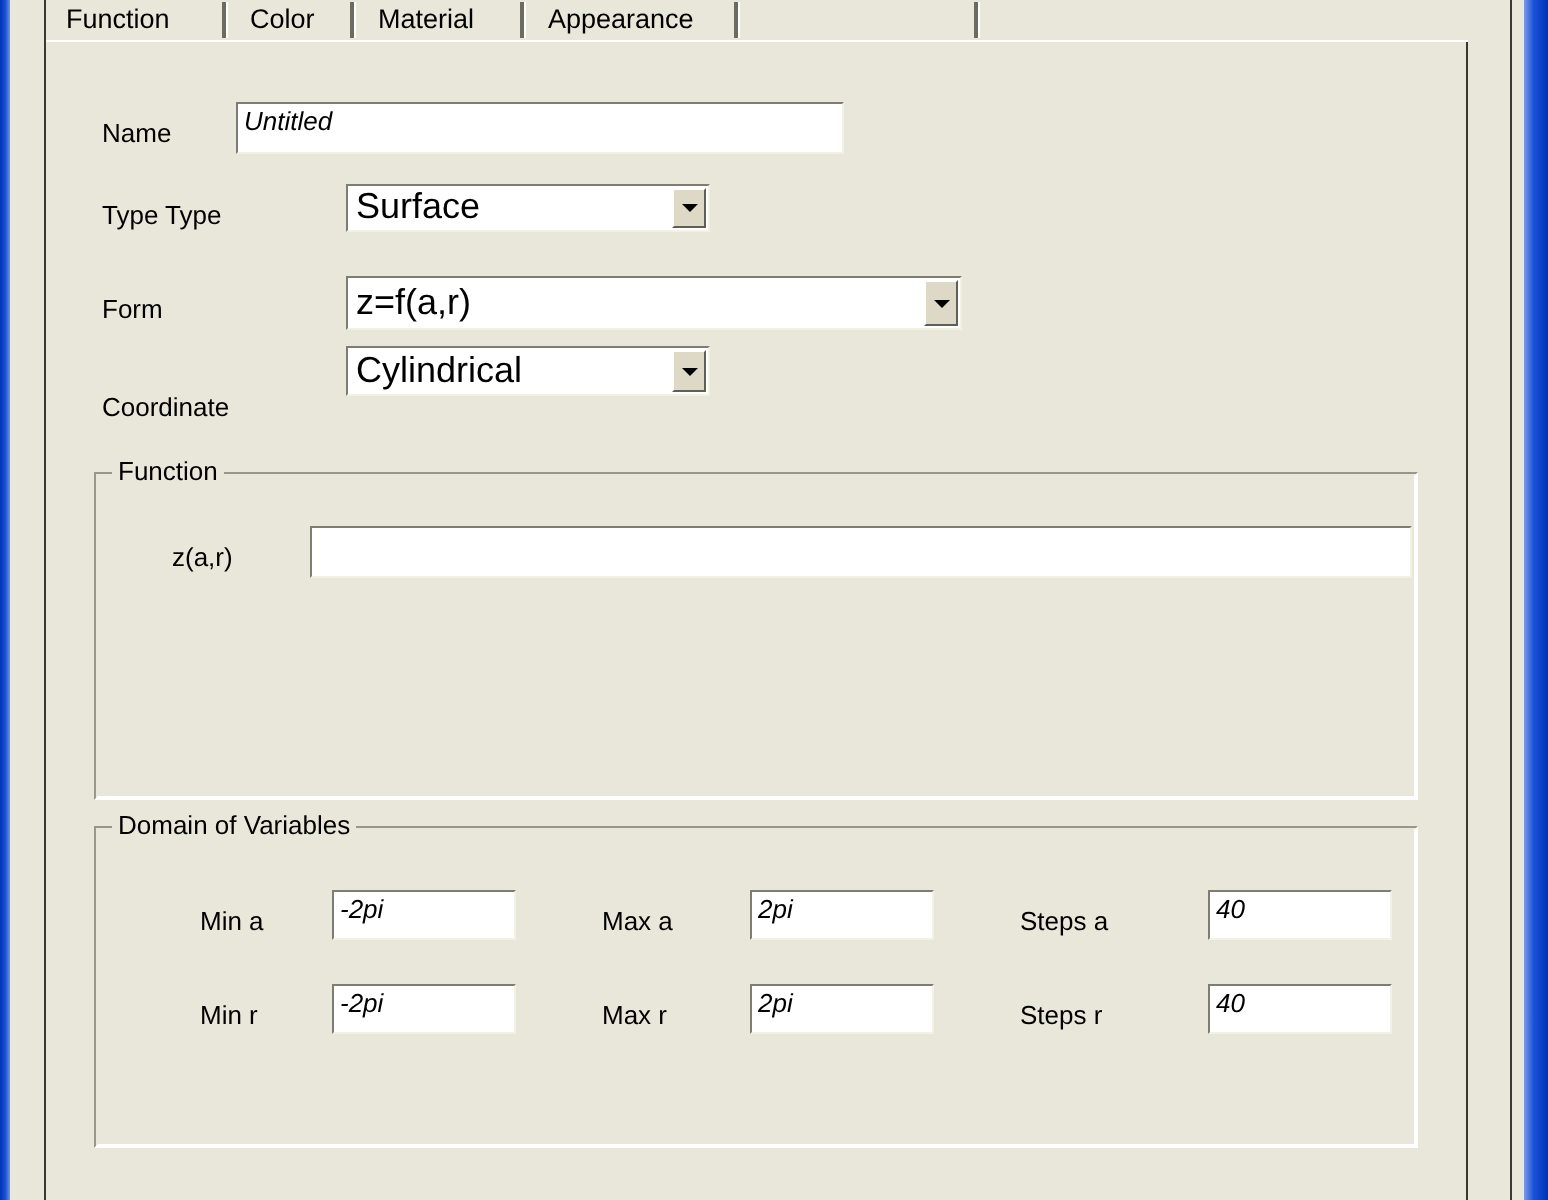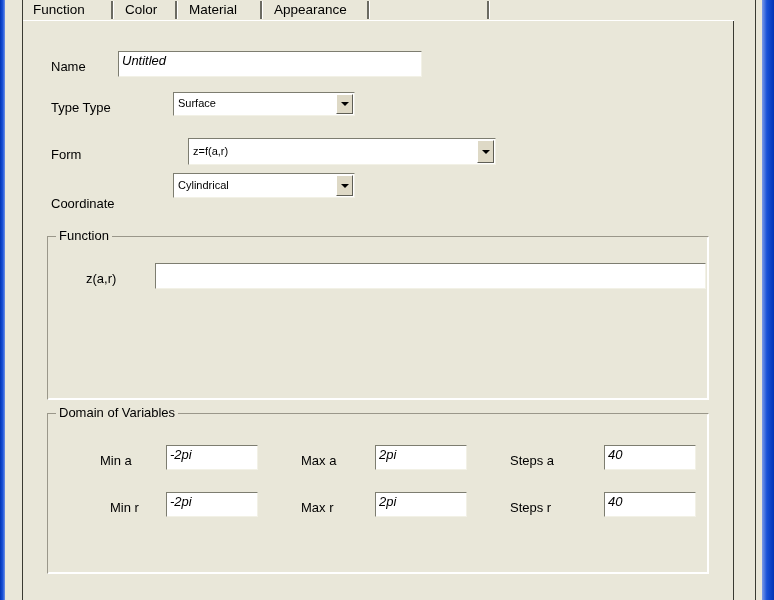--- a/index.html
+++ b/index.html
@@ -162,21 +162,21 @@
     background: #ffffff;
     box-sizing: border-box;
     border-top: 1px solid #7d7d70;
     border-left: 1px solid #7d7d70;
     border-right: 1px solid #f2f1e6;
     border-bottom: 1px solid #f2f1e6;
   }
   .combo .cval {
     position: absolute;
     left: 4px; top: 2px;
-    font-size: 11px;
+    font-size: 18px;
     color: #000;
     white-space: nowrap;
     line-height: 16px;
   }
   .combo .cbtn {
     position: absolute;
     top: 1px; right: 1px;
     width: 17px;
     background: #ded9c6;
     border-top: 1px solid #ffffff;
@@ -278,21 +278,21 @@
 
       <div class="lbl" style="left:28px; top:79px;">Type Type</div>
       <div class="combo" style="left:150px; top:71px; width:182px; height:24px;">
         <span class="cval">Surface</span>
         <span class="cbtn" style="height:20px;">
           <span class="arrow"></span>
         </span>
       </div>
 
       <div class="lbl" style="left:28px; top:126px;">Form</div>
-      <div class="combo" style="left:150px; top:117px; width:308px; height:27px;margin-left:15px;">
+      <div class="combo" style="left:150px; top:117px; width:308px; height:27px;">
         <span class="cval" style="top:4px;">z=f(a,r)</span>
         <span class="cbtn" style="height:23px;">
           <span class="arrow"></span>
         </span>
       </div>
 
       <div class="lbl" style="left:28px; top:175px;">Coordinate</div>
       <div class="combo" style="left:150px; top:152px; width:182px; height:25px;">
         <span class="cval" style="top:3px;">Cylindrical</span>
         <span class="cbtn" style="height:21px;">
@@ -322,21 +322,21 @@
         <div class="lbl" style="left:253px; top:39px;">Max a</div>
         <div class="textbox" style="left:327px; top:31px; width:92px; height:25px;">
           <span class="tval">2pi</span>
         </div>
 
         <div class="lbl" style="left:462px; top:39px;">Steps a</div>
         <div class="textbox" style="left:556px; top:31px; width:92px; height:25px;">
           <span class="tval">40</span>
         </div>
 
-        <div class="lbl" style="left:52px; top:86px;margin-left:10px;">Min r</div>
+        <div class="lbl" style="left:52px; top:86px;">Min r</div>
         <div class="textbox" style="left:118px; top:78px; width:92px; height:25px;">
           <span class="tval">-2pi</span>
         </div>
 
         <div class="lbl" style="left:253px; top:86px;">Max r</div>
         <div class="textbox" style="left:327px; top:78px; width:92px; height:25px;">
           <span class="tval">2pi</span>
         </div>
 
         <div class="lbl" style="left:462px; top:86px;">Steps r</div>

